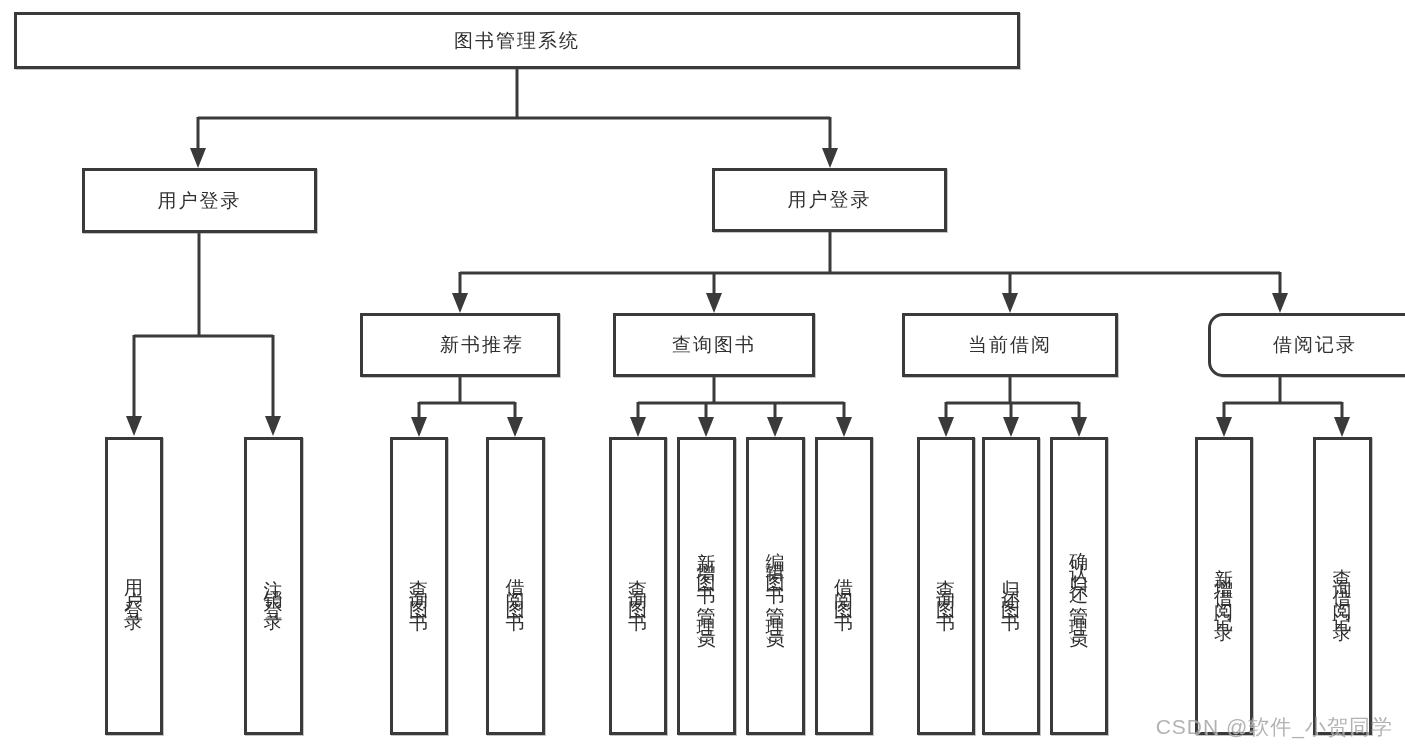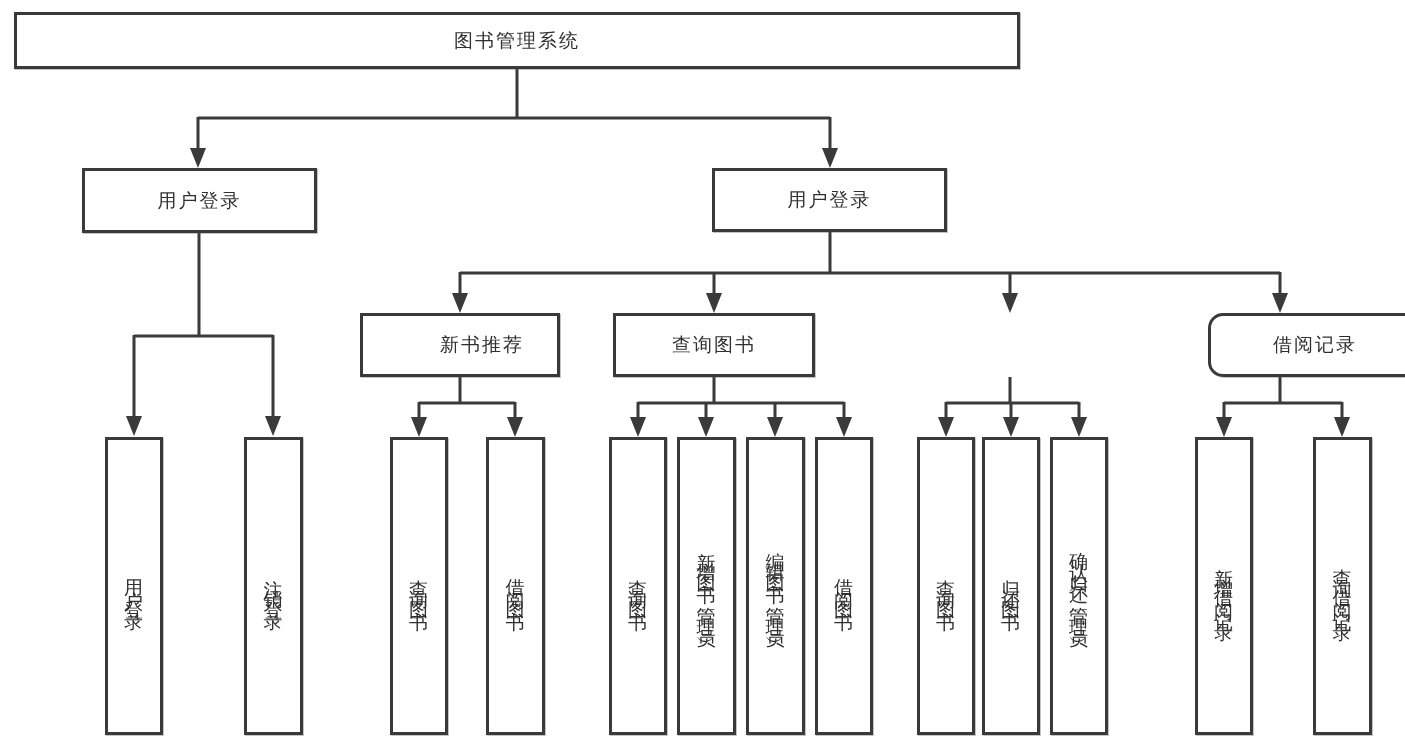--- a/index.html
+++ b/index.html
@@ -119,20 +119,23 @@
   <div class="node h" style="left:712px; top:168px; width:235px; height:64px;">
     <span>用户登录</span>
   </div>
 
   <div class="node h" style="left:360px; top:313px; width:200px; height:64px;padding-left:44px;">
     <span>新书推荐</span>
   </div>
   <div class="node h" style="left:613px; top:313px; width:202px; height:64px;">
     <span>查询图书</span>
   </div>
+  <div class="node h" style="left:902px; top:313px; width:216px; height:64px;">
+    <span>当前借阅</span>
+  </div>
   <div class="node h" style="left:1208px; top:313px; width:214px; height:64px;border-radius:15px;">
     <span>借阅记录</span>
   </div>
 
   <div class="node v" style="left:105px; top:437px; width:58px; height:298px;">
     <span>用户登录</span>
   </div>
   <div class="node v" style="left:244px; top:437px; width:59px; height:298px;">
     <span>注销登录</span>
   </div>
@@ -167,14 +170,15 @@
     <span>确认归还（管理员）</span>
   </div>
 
   <div class="node v" style="left:1195px; top:437px; width:58px; height:298px;">
     <span>新增借阅记录</span>
   </div>
   <div class="node v" style="left:1313px; top:437px; width:59px; height:298px;">
     <span>查询借阅记录</span>
   </div>
 
+  <div id="watermark">CSDN @软件_小贺同学</div>
 
 </div>
 
 </body></html>

